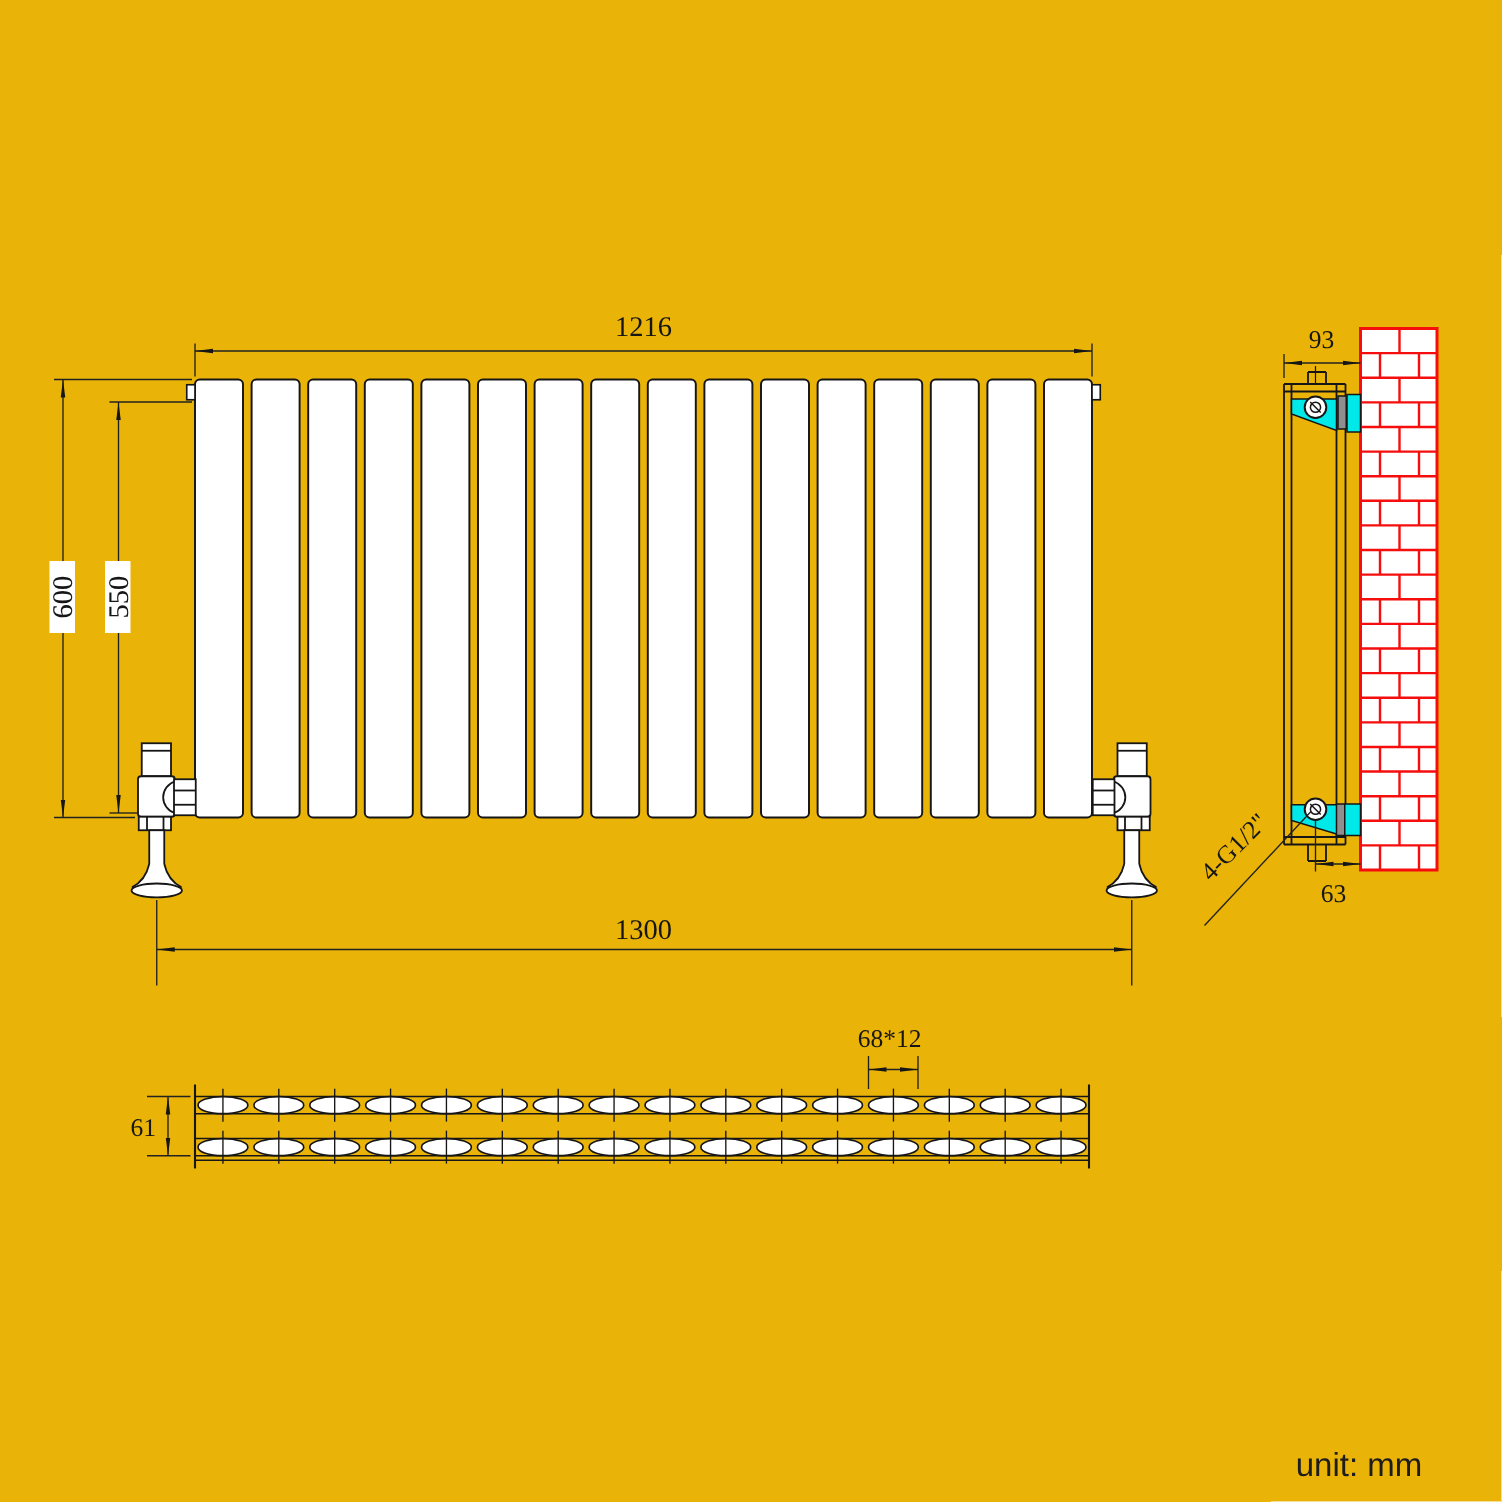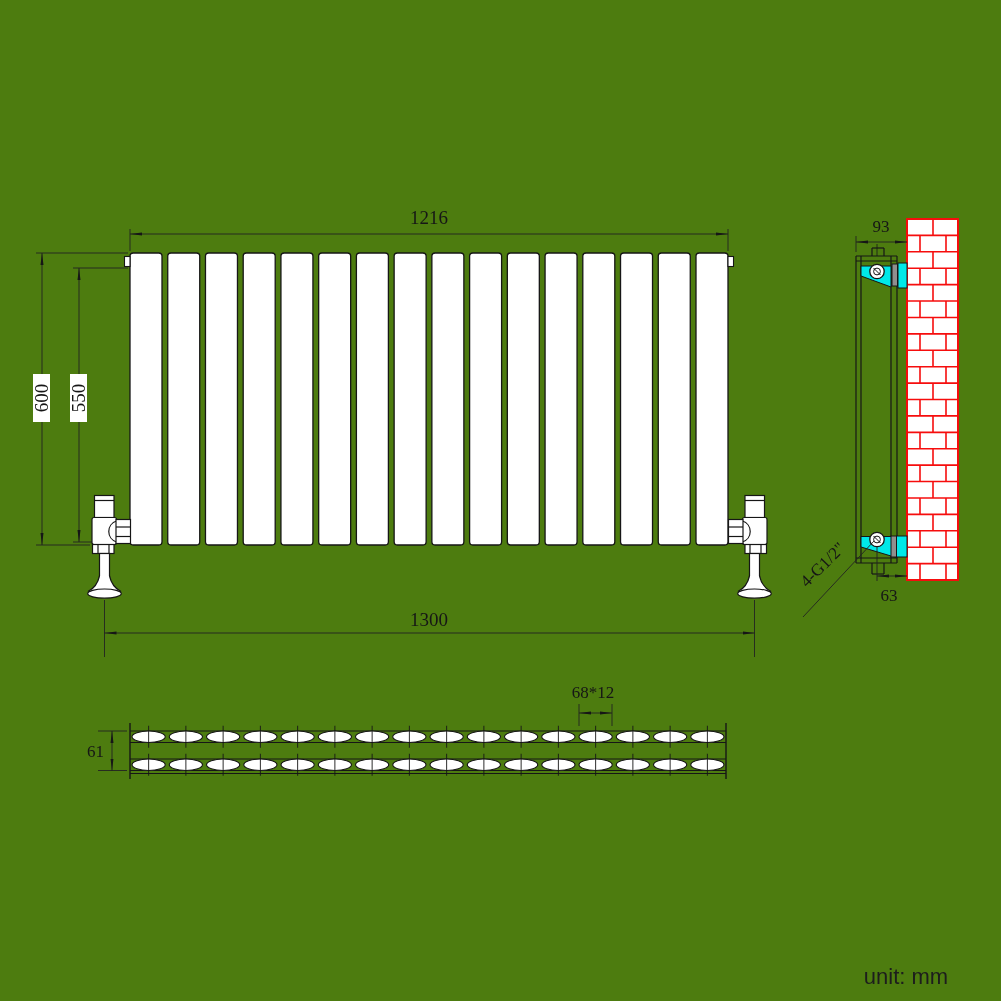--- a/index.html
+++ b/index.html
@@ -1,16 +1,16 @@
 <!DOCTYPE html>
 <html><head>
 <meta charset="utf-8">
 <style>
   html,body{margin:0;padding:0;background:#fff;}
-  .canvas{position:relative;width:1001px;height:1001px;background:#4d7c0f;overflow:hidden;
+  .canvas{position:relative;width:1001px;height:1001px;background:#eab308;overflow:hidden;
           font-family:"Liberation Serif", serif;}
   svg text{fill:#161616;}
   .dimtxt{font-family:"Liberation Serif", serif;font-size:19px;}
   .dimtxt-sm{font-family:"Liberation Serif", serif;font-size:17px;}
   .unittxt{font-family:"Liberation Sans", sans-serif;font-size:22px;fill:#1d1d1d;}
 </style>
 </head>
 <body>
 
 <div class="canvas">

